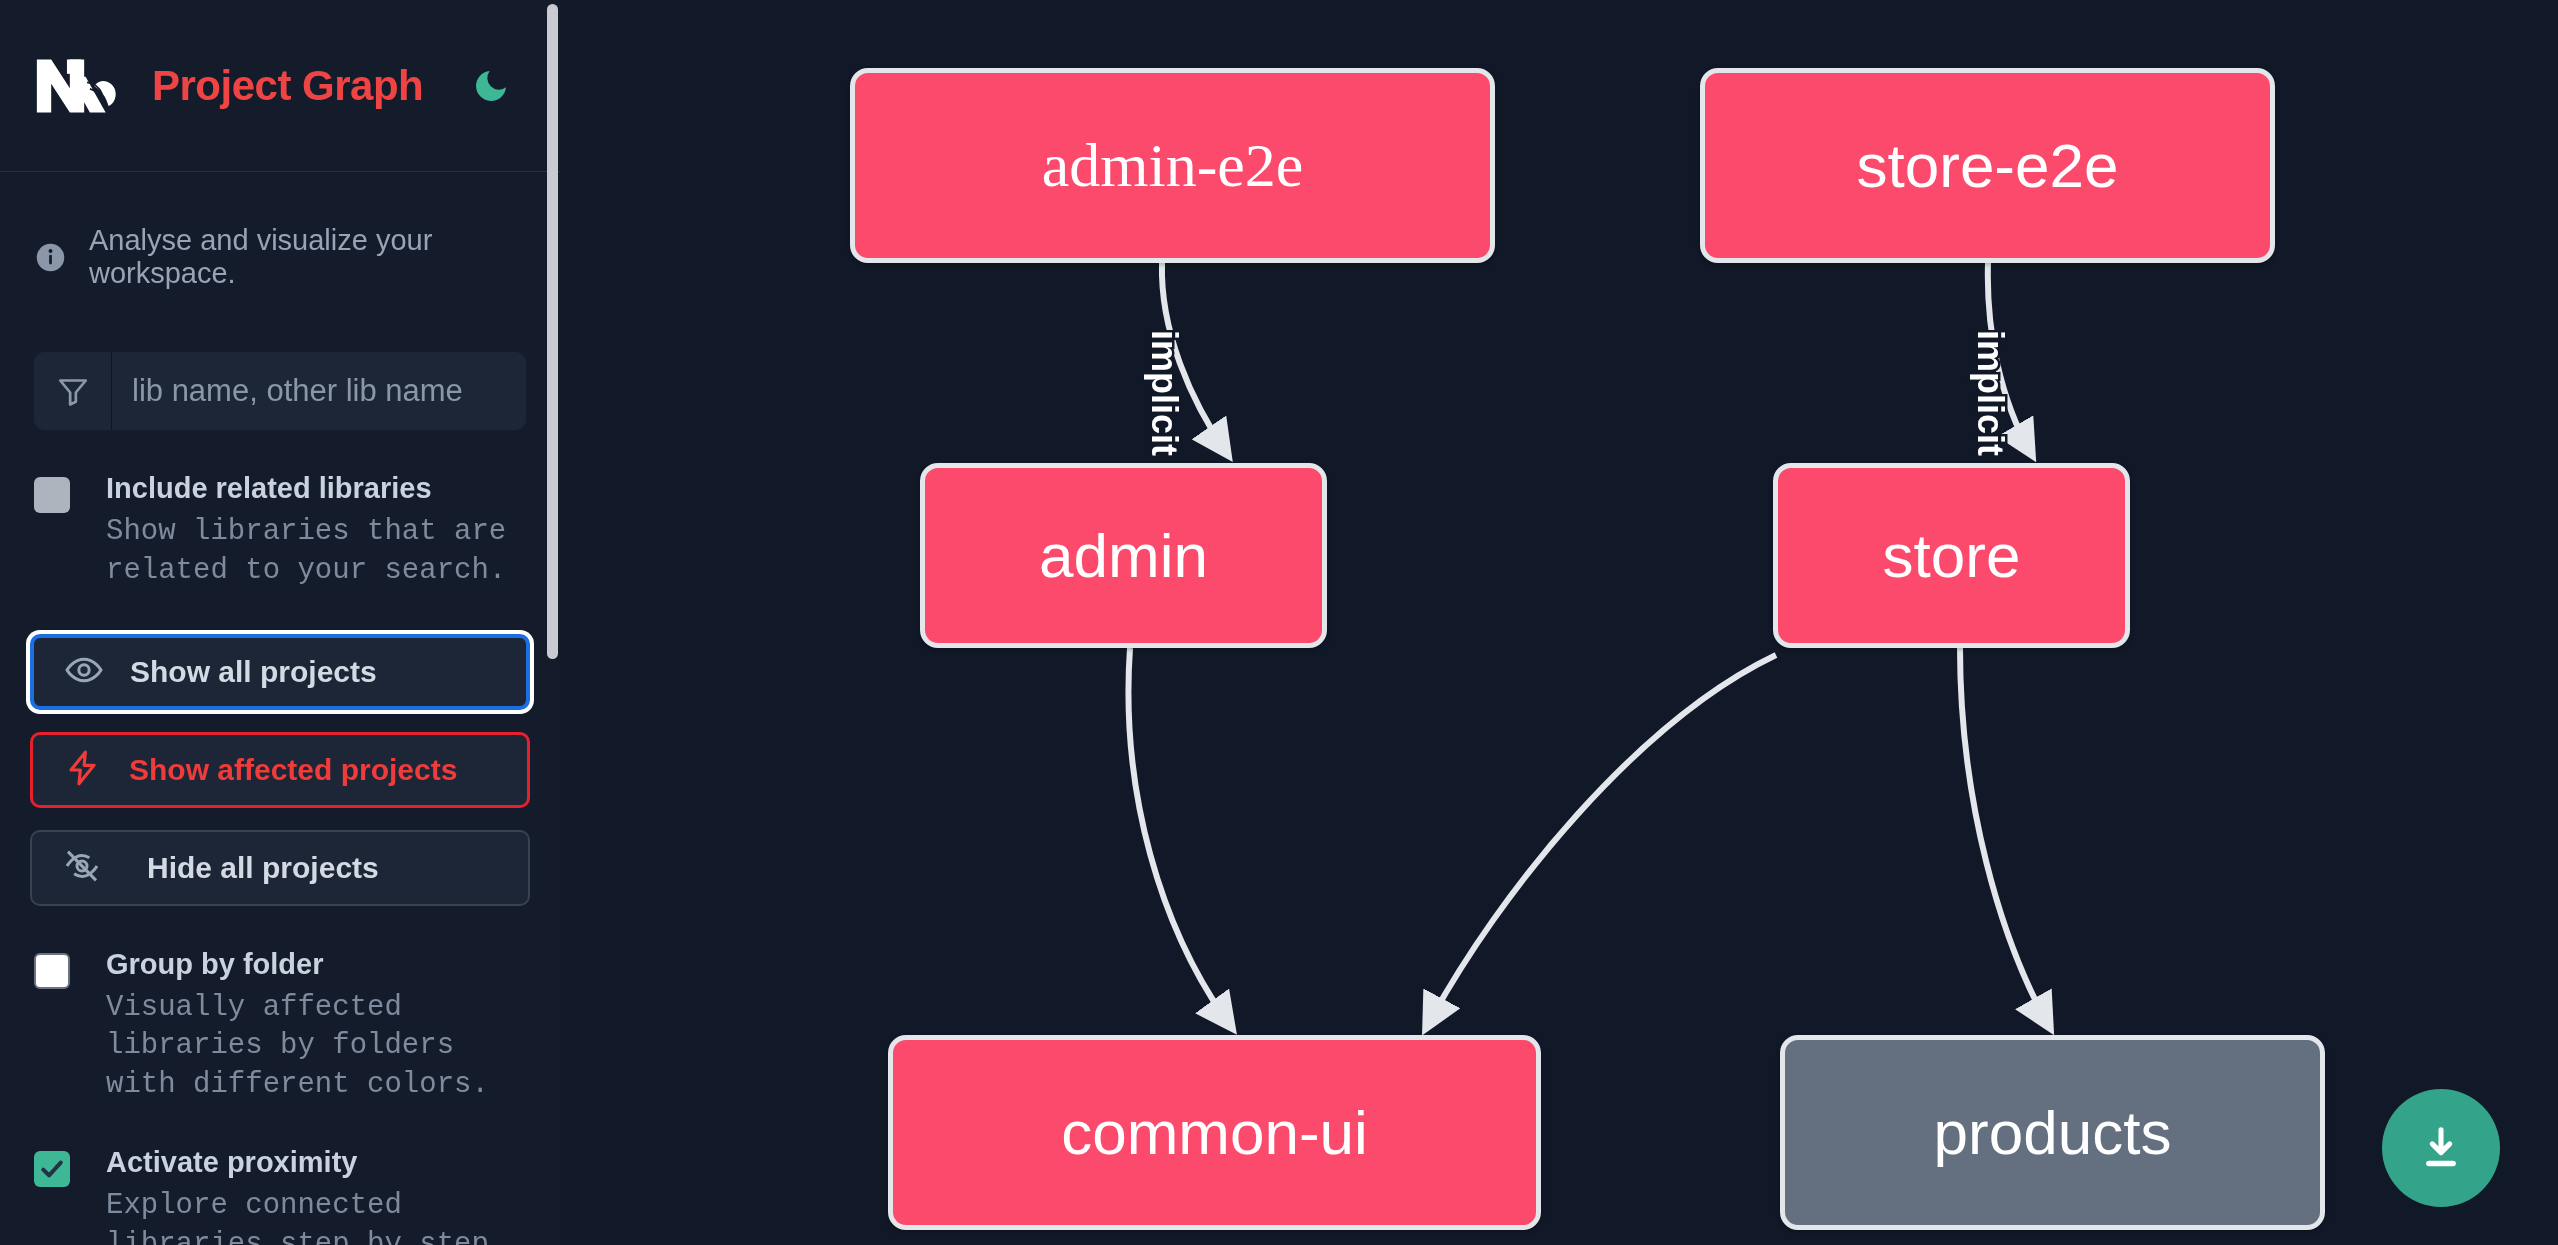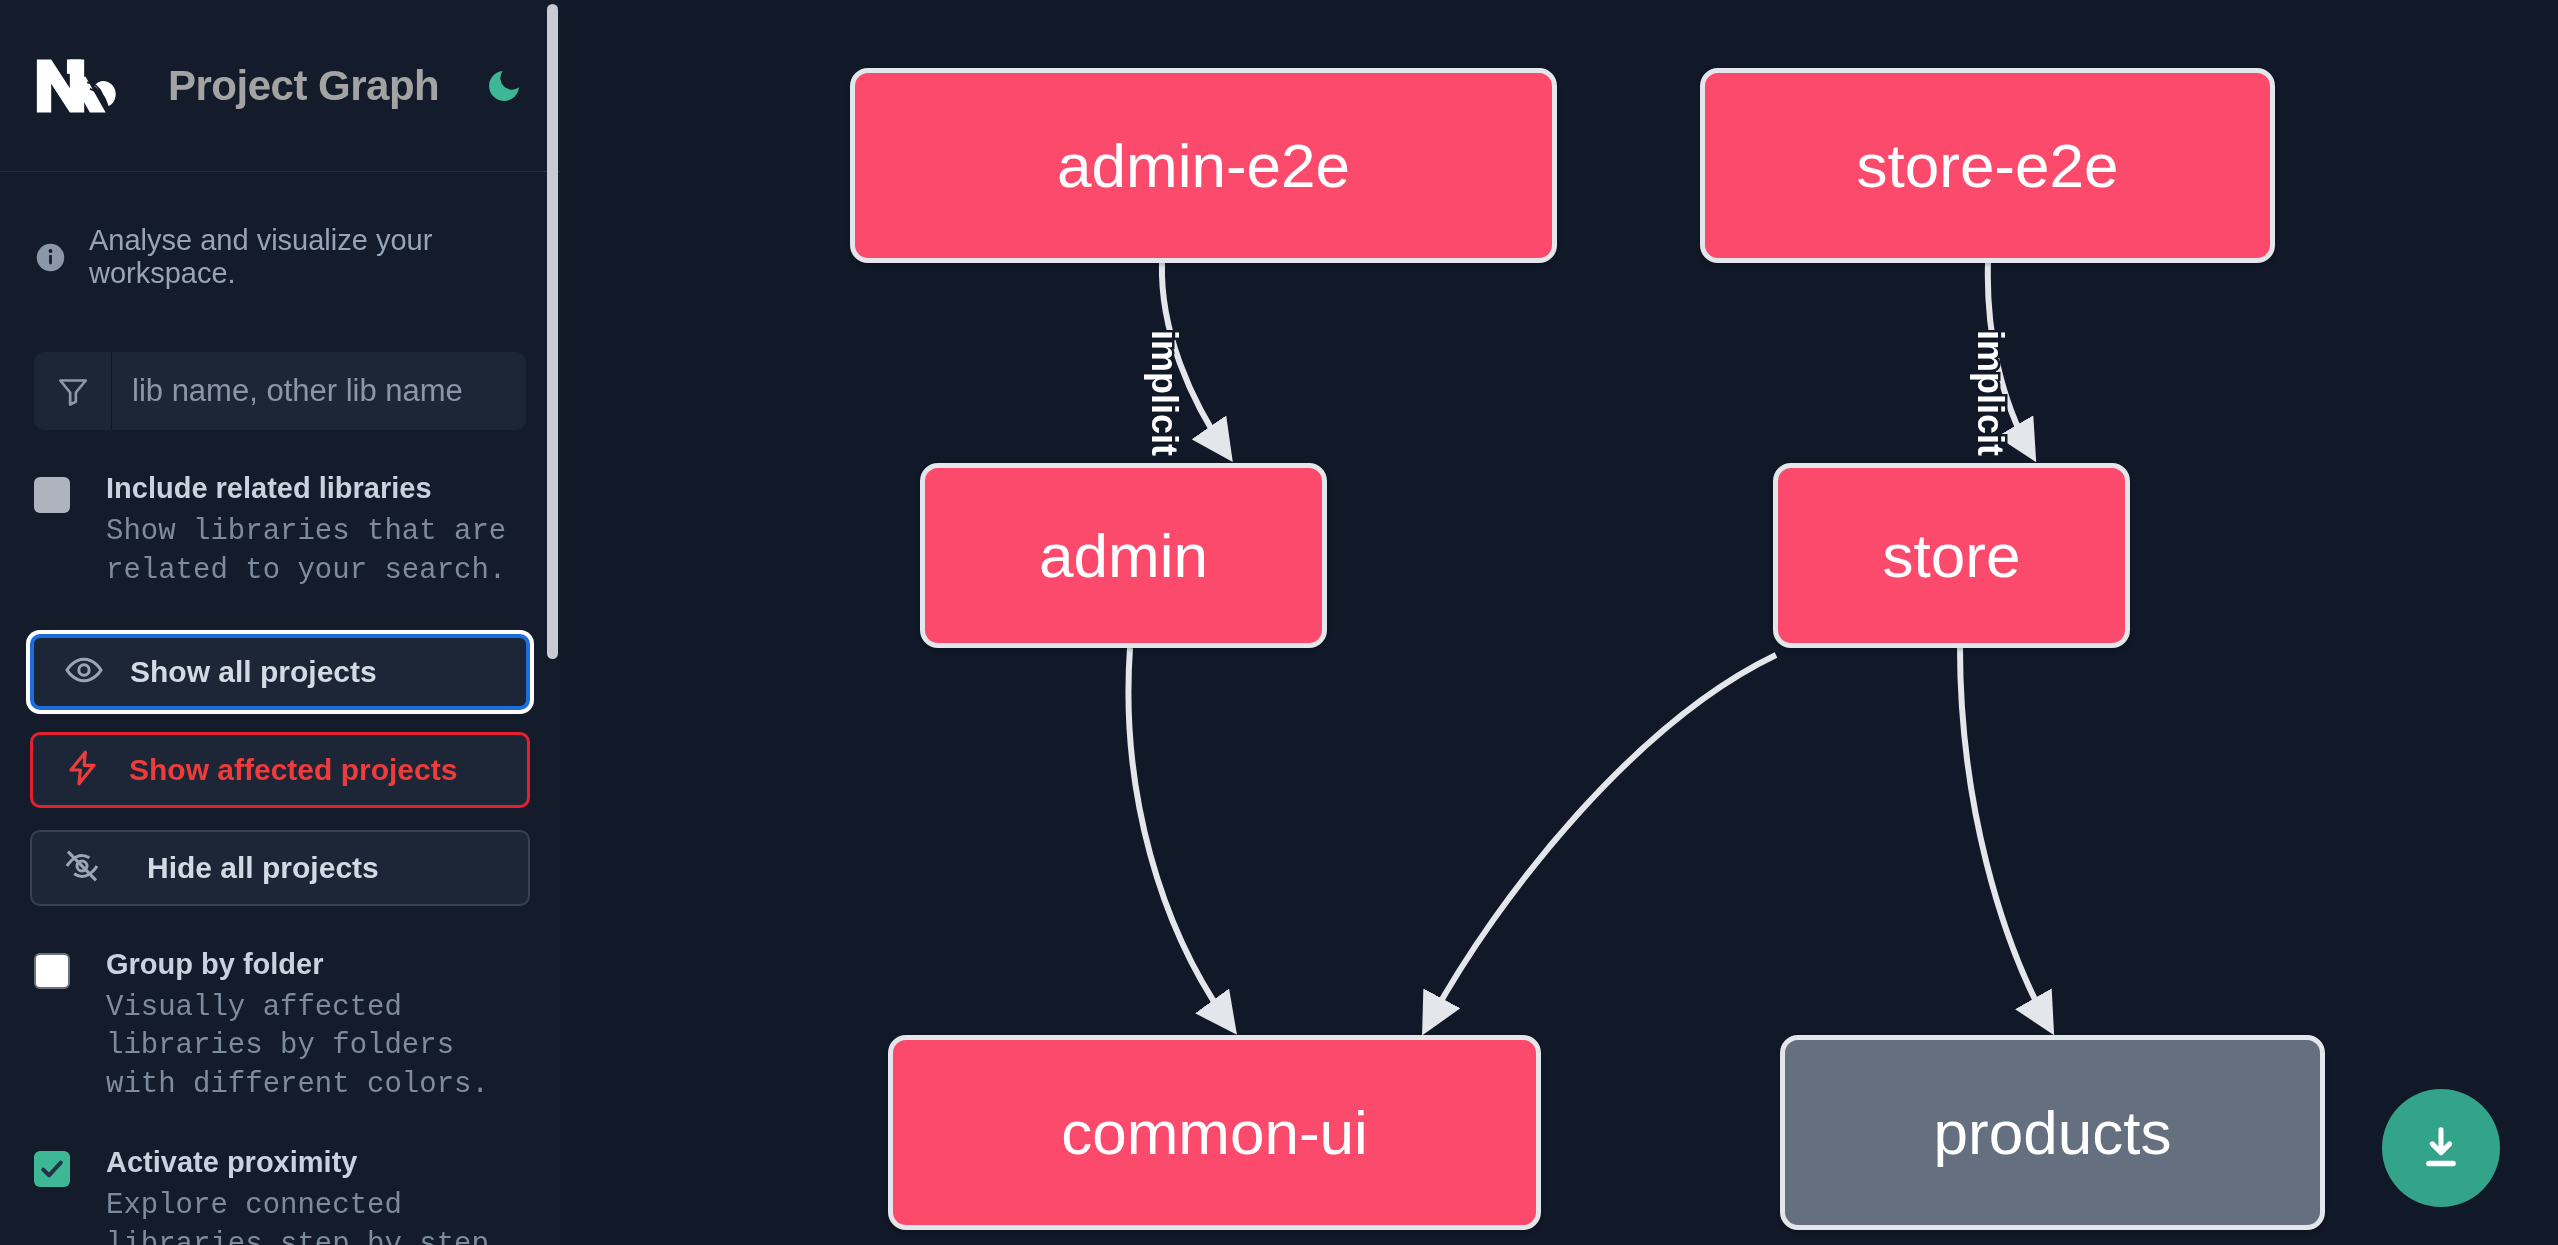--- a/index.html
+++ b/index.html
@@ -29,22 +29,22 @@
   }
 
   .sb-header {
     height: 172px;
     display: flex; align-items: center;
     padding: 0 34px;
     border-bottom: 1px solid #27303f;
   }
   .nx-logo { width: 86px; height: 62px; flex: 0 0 86px; }
   .sb-title {
-    color: #a3a3a3; font-size: 42px; font-weight: 700;
-    letter-spacing: -0.5px; margin-left: 48px; white-space: nowrap;
+    color: #ef4444; font-size: 42px; font-weight: 700;
+    letter-spacing: -0.5px; margin-left: 32px; white-space: nowrap;
   }
   .theme-toggle {
     margin-left: 42px; width: 52px; height: 52px;
     display: flex; align-items: center; justify-content: center;
     cursor: pointer;
   }
 
   .sb-tagline {
     display: flex; align-items: center; gap: 22px;
     padding: 52px 34px 0 34px;
@@ -266,21 +266,21 @@
       <path d="M1400 648 C 1400 800, 1440 940, 1490 1028" fill="none" stroke="#e3e6ea" stroke-width="6" marker-end="url(#ah)"></path>
 
       <g transform="translate(592,330) rotate(90)">
         <text x="0" y="0" fill="#ffffff" stroke="#111827" stroke-width="5" paint-order="stroke" font-family="Liberation Sans, sans-serif" font-size="36" font-weight="700">implicit</text>
       </g>
       <g transform="translate(1418,330) rotate(90)">
         <text x="0" y="0" fill="#ffffff" stroke="#111827" stroke-width="5" paint-order="stroke" font-family="Liberation Sans, sans-serif" font-size="36" font-weight="700">implicit</text>
       </g>
     </svg>
 
-    <div class="node node-affected" style="left:290px;  top:68px;   width:707px; height:195px;">admin-e2e</div>
+    <div class="node node-affected" style="left:290px;  top:68px;   width:645px; height:195px;font-family:Liberation Serif, serif;">admin-e2e</div>
 
     <div class="node node-affected" style="left:1140px; top:68px;   width:575px; height:195px;">store-e2e</div>
 
     <div class="node node-affected" style="left:360px;  top:463px;  width:407px; height:185px;">admin</div>
 
     <div class="node node-affected" style="left:328px;  top:1035px; width:653px; height:195px;">common-ui</div>
 
     <div class="node node-affected" style="left:1213px; top:463px;  width:357px; height:185px;">store</div>
 
     <div class="node node-neutral" style="left:1220px; top:1035px; width:545px; height:195px;">products</div>

